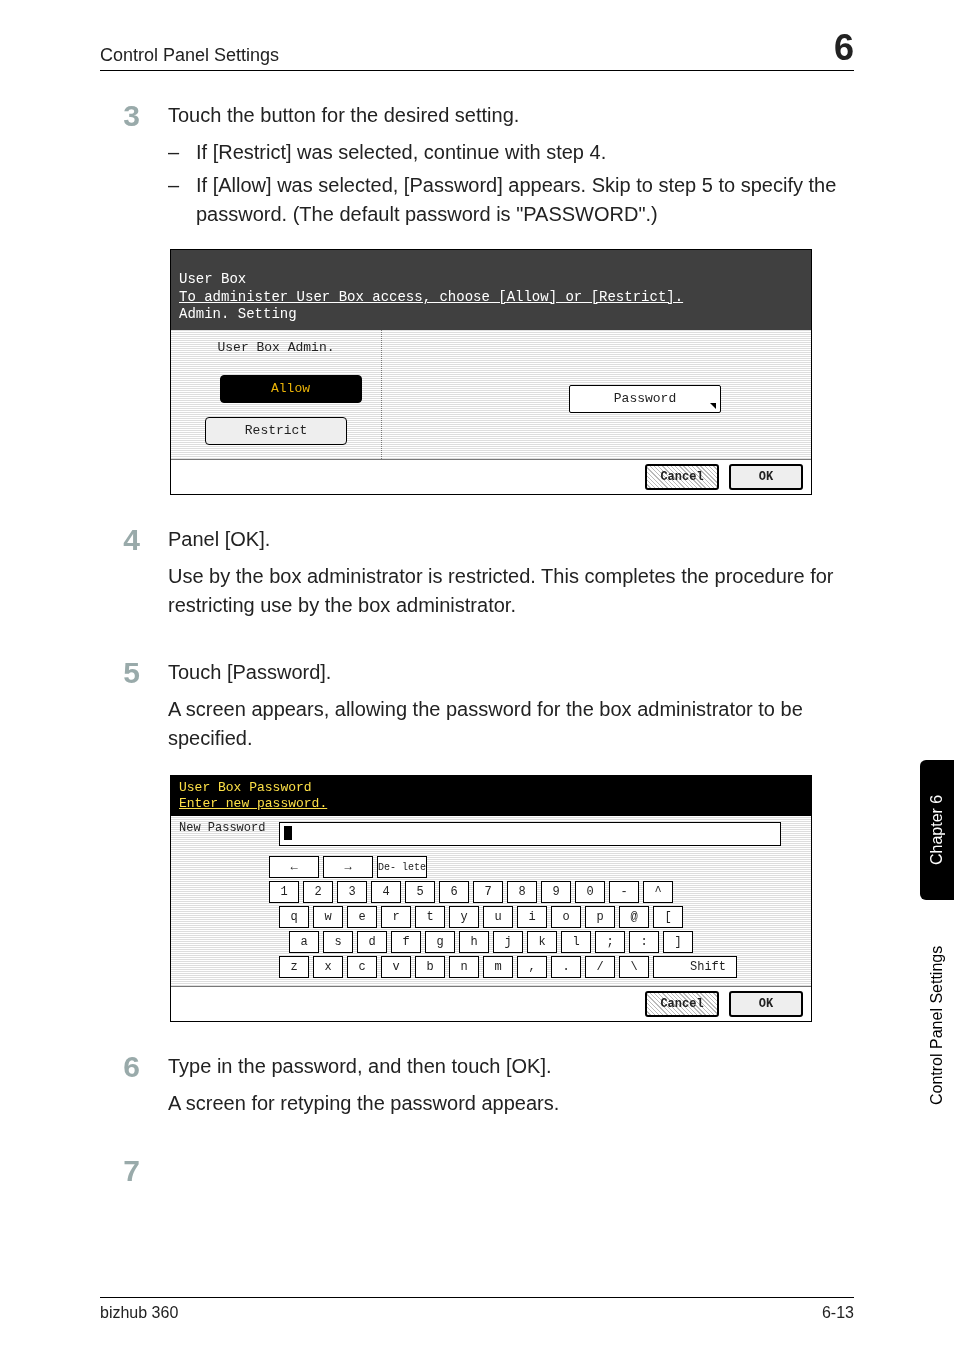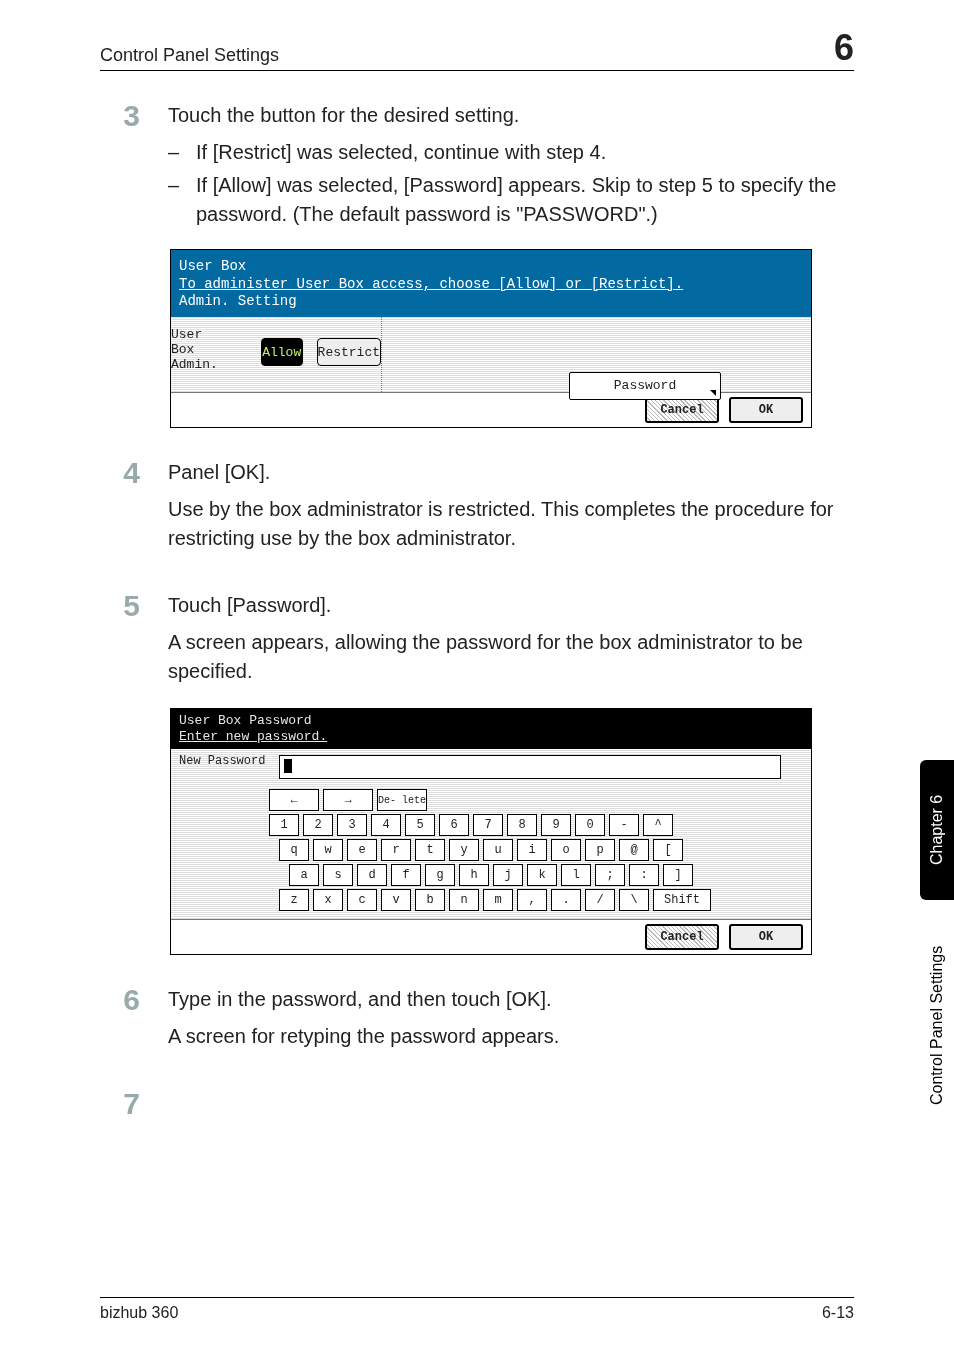--- a/index.html
+++ b/index.html
@@ -70,50 +70,50 @@
 
   
   .panel{
     margin:16px 0 0 70px;
     width:640px;
     border:1px solid #000;
     font-family:"Courier New",monospace;
     font-size:14px;
   }
   .panel .p-top{
-    background:#0369a1;color:#fff;
-    padding:8px 8px 6px 8px;
+    background:#404040;color:#fff;
+    padding:21px 8px 6px 8px;
     line-height:1.25;
   }
   .panel .p-top .tline{display:block;white-space:pre;}
   .panel .p-mid{
     display:flex;
     background:repeating-linear-gradient(0deg,#ddd,#ddd 1px,#fff 1px,#fff 2px);
     padding:0;
   }
   .p-mid .left-col{
     width:210px;
     border-right:1px dotted #777;
     padding:10px 0 14px 0;
-    display:flex;align-items:center;
+    display:flex;flex-direction:column;align-items:center;
     gap:14px;
   }
   .p-mid .left-col .caption{
     font-size:13px;font-family:"Courier New",monospace;
     margin-bottom:6px;
   }
   .lcd-btn{
     width:140px;height:26px;
     border:1px solid #000;
     background:#eee;
     display:flex;align-items:center;justify-content:center;
     font-family:"Courier New",monospace;font-size:13px;
     border-radius:4px;
   }
-  .lcd-btn.inverse{background:#000;color:#bef264;margin-left:29px;}
+  .lcd-btn.inverse{background:#000;color:#eab308;margin-left:29px;}
   .p-mid .right-col{
     flex:1;position:relative;
   }
   .pw-btn{
     position:absolute;right:90px;top:55px;
     width:150px;height:26px;
     border:1px solid #000;background:#fff;
     display:flex;align-items:center;justify-content:center;
     font-family:"Courier New",monospace;font-size:13px;
     border-radius:2px;
@@ -139,41 +139,41 @@
     background:repeating-linear-gradient(45deg,#fff,#fff 2px,#bbb 2px,#bbb 3px);
   }
 
   
   .panel2{
     margin:14px 0 0 70px;
     width:640px;border:1px solid #000;
     font-family:"Courier New",monospace;font-size:13px;
   }
   .panel2 .p2-top{
-    background:#000;color:#e5e5e5;padding:4px 8px;line-height:1.25;
+    background:#000;color:#fde047;padding:4px 8px;line-height:1.25;
   }
   .panel2 .p2-top span{display:block;white-space:pre;}
   .panel2 .p2-body{
     background:repeating-linear-gradient(0deg,#ddd,#ddd 1px,#fff 1px,#fff 2px);
     padding:6px 8px 8px 8px;
   }
   .kb-label{font-size:12px;line-height:1.05;display:inline-block;vertical-align:top;margin-right:6px;}
   .kb-input{
     display:inline-block;width:500px;height:22px;background:#fff;border:1px solid #000;
     position:relative;
   }
   .kb-caret{position:absolute;left:4px;top:3px;width:8px;height:14px;background:#000;}
   .kb-rows{margin-top:6px;}
   .kb-row{display:flex;gap:4px;margin:3px 0 0 90px;}
   .key{
     width:28px;height:20px;border:1px solid #000;background:#fff;
     display:flex;align-items:center;justify-content:center;font-size:12px;
   }
   .key.wide{width:48px;}
-  .key.shift{width:56px;}
+  .key.shift{width:56px;padding-left:26px;}
   .panel2 .p2-bottom{
     display:flex;justify-content:flex-end;gap:10px;padding:4px 8px;background:#fff;border-top:1px solid #777;
   }
 
   
   .side-tab{
     position:absolute;
     right:0;top:760px;
     width:34px;height:400px;
   }

